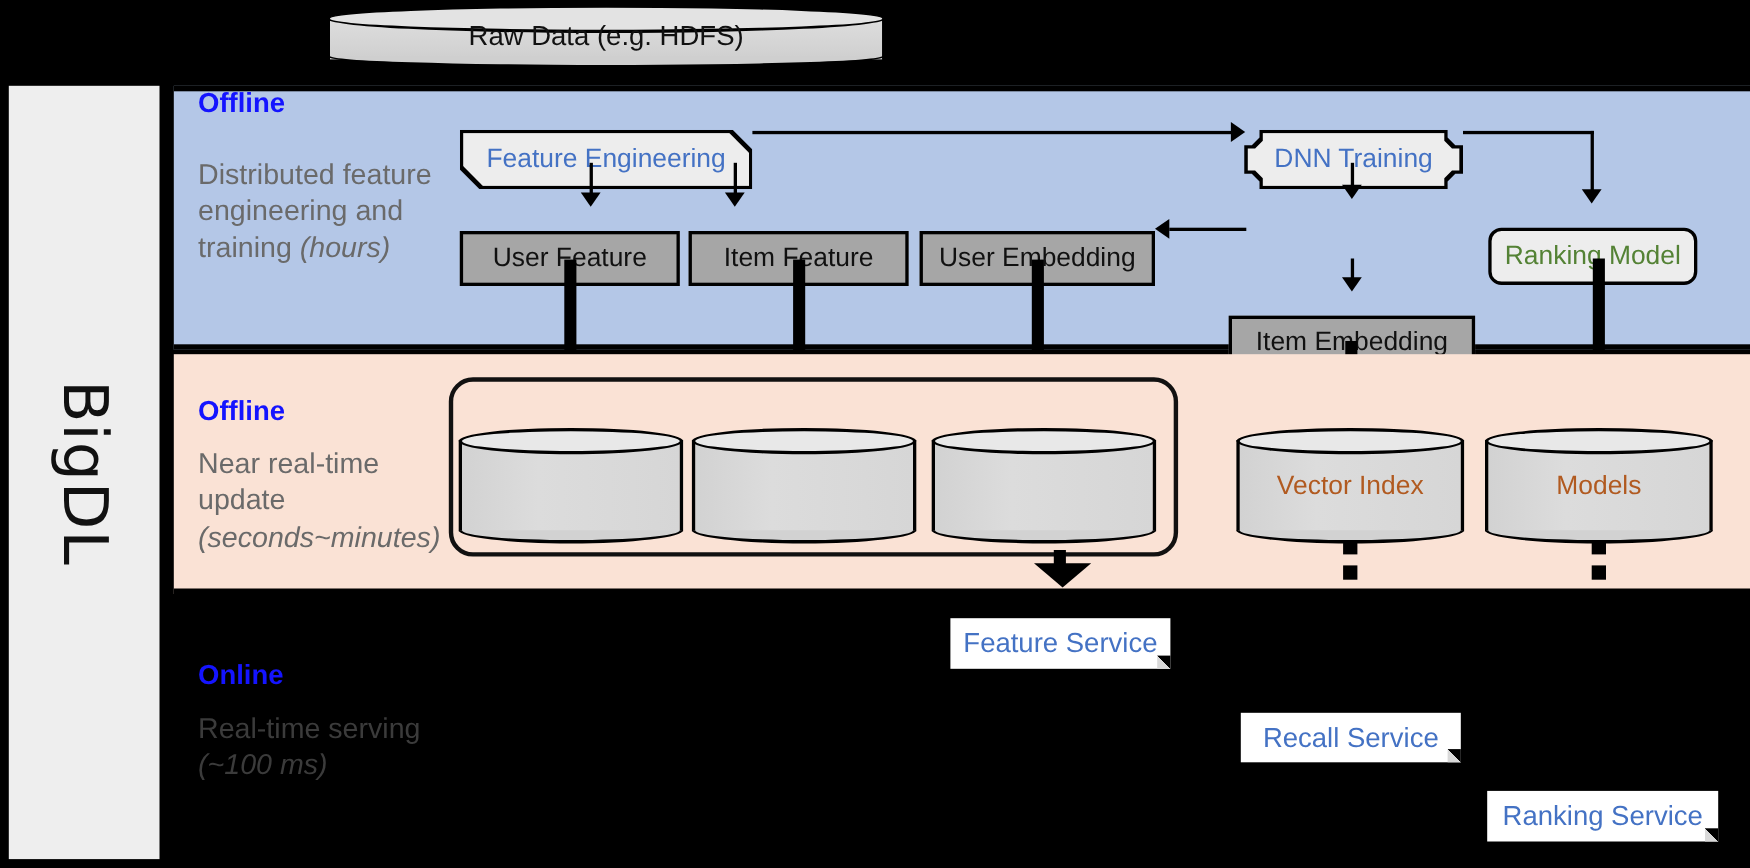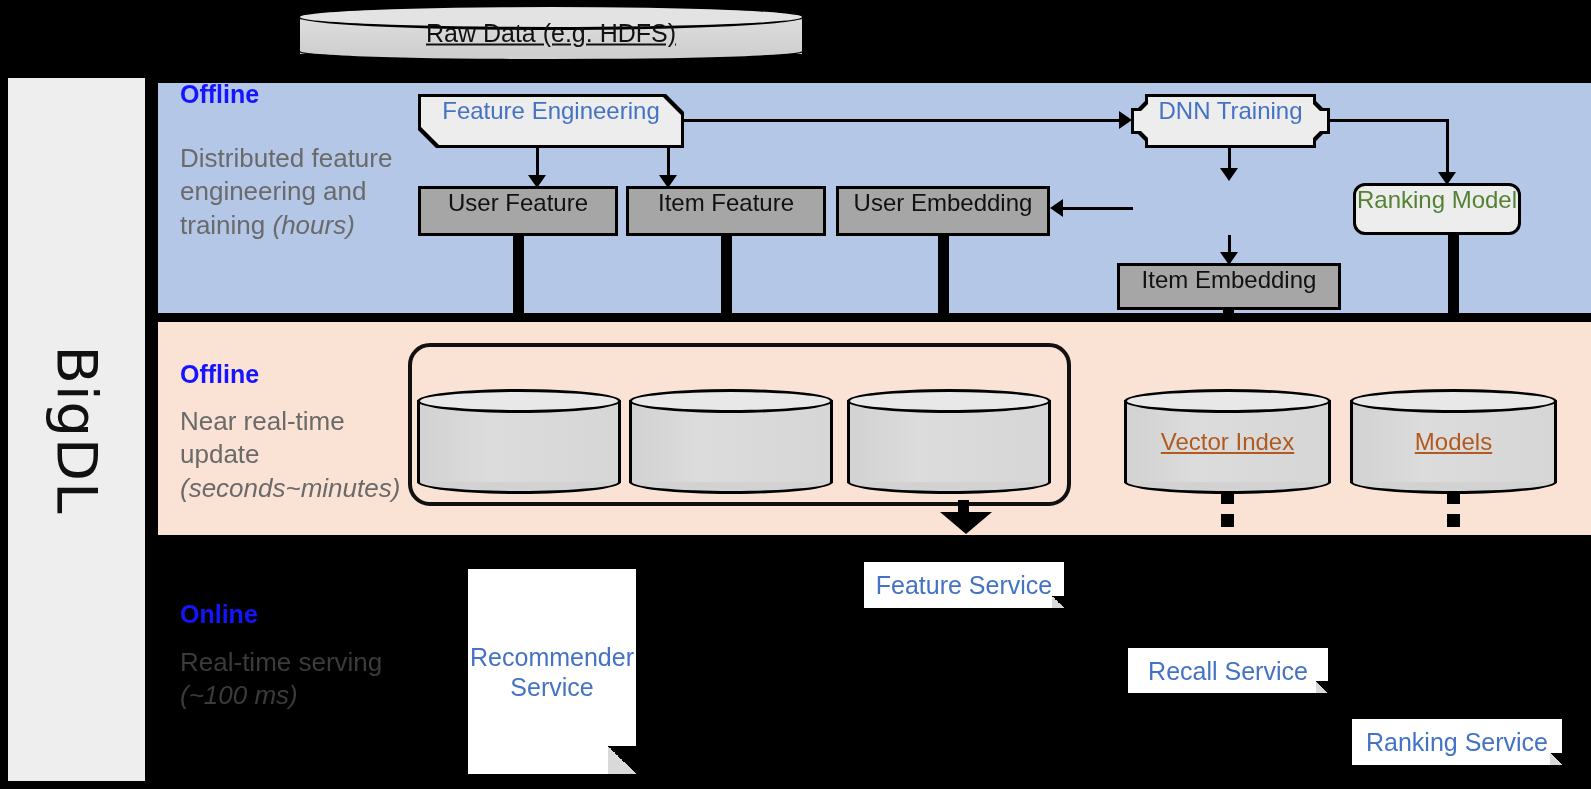--- a/index.html
+++ b/index.html
@@ -25,22 +25,22 @@
   #band-online{left:158px;top:545px;width:1433px;height:244px;background:#000;}
 
   .band-title{position:absolute;color:#1414ff;font-size:25px;font-weight:600;}
   .band-sub{position:absolute;color:#6a6a6a;font-size:26px;line-height:1.28;
       width:215px;}
   .band-sub em{font-style:italic;}
   .online-title{color:#1414ff;}
   .online-sub{color:#3b3b3b;}
 
   
-  .box{position:absolute;display:flex;align-items:flex-start;justify-content:center;
-       box-sizing:border-box;text-align:center;}
+  .box{position:absolute;display:flex;align-items:center;justify-content:center;
+       box-sizing:border-box;text-align:center;margin-top:24px;}
 
   .gray-box{background:#a6a6a6;border:3px solid #000;color:#111;font-size:24px;}
 
   .light-box{background:#ededed;border:3px solid #000;font-size:24px;}
   .light-box.rounded{border-radius:12px;}
   .green-text{color:#548235;}
 
   
   .clip-corner{
       background:#ededed;color:#4472c4;font-size:24px;
@@ -78,21 +78,21 @@
   .cyl{position:absolute;}
   .cyl .body{position:absolute;left:0;right:0;top:11px;bottom:11px;
       background:linear-gradient(90deg,#d2d2d2 0%,#dcdcdc 35%,#d6d6d6 100%);
       border-left:3px solid #000;border-right:3px solid #000;}
   .cyl .top{position:absolute;left:0;right:0;top:0;height:24px;
       background:#e8e8e8;border:3px solid #000;border-radius:50%;box-sizing:border-box;}
   .cyl .bottom{position:absolute;left:0;right:0;bottom:0;height:24px;
       background:#d2d2d2;border:3px solid #000;border-radius:50%;box-sizing:border-box;
       clip-path:inset(50% 0 -6px 0);}
   .cyl .cyl-label{position:absolute;left:0;right:0;top:50%;transform:translateY(-50%);
-      text-align:center;font-size:24px;color:#b15a20;text-decoration:underline;}
+      text-align:center;font-size:24px;color:#b15a20;}
 
   
   #raw-data{left:297px;top:4px;width:508px;height:58px;}
   #raw-data .top{height:26px;background:#e3e3e3;}
   #raw-data .body{top:12px;bottom:8px;
       background:linear-gradient(180deg,#dedede,#cfcfcf);}
   #raw-data .bottom{height:22px;background:#cfcfcf;}
   #raw-data .cyl-label{color:#111;font-size:25px;}
 
   
@@ -180,21 +180,21 @@
     <span>Item Feature</span>
   </div>
   <div class="box gray-box" style="left:836px;top:186px;width:214px;height:50px;">
     <span>User Embedding</span>
   </div>
 
 
   <div class="ln thin-h abs" style="left:1063px;top:207px;width:70px;"></div>
   <div class="arrow-lf" style="left:1050px;top:199px;"></div>
 
-  <div class="box light-box rounded green-text" style="left:1353px;top:183px;width:168px;height:52px;">
+  <div class="box light-box rounded green-text" style="left:1353px;top:183px;width:190px;height:52px;">
     <span>Ranking Model</span>
   </div>
 
   <div class="ln thin-v abs" style="left:1228px;top:235px;height:24px;"></div>
   <div class="arrow-dn" style="left:1220px;top:252px;"></div>
   <div class="box gray-box" style="left:1117px;top:263px;width:224px;height:47px;">
     <span>Item Embedding</span>
   </div>
 
   <div class="ln thick-v abs" style="left:513px;top:236px;height:154px;"></div>
@@ -257,24 +257,20 @@
   <div class="sq" style="left:1221px;top:491px;"></div>
   <div class="sq" style="left:1221px;top:514px;"></div>
 
   <div class="sq" style="left:1447px;top:491px;"></div>
   <div class="sq" style="left:1447px;top:514px;"></div>
 
   <div class="abs" id="band-online"></div>
   <div class="band-title online-title" style="left:180px;top:600px;">Online</div>
   <div class="band-sub online-sub" style="left:180px;top:646px;"><span>Real-time serving </span><em>(~100 ms)</em></div>
 
-  <div class="note" style="left:468px;top:569px;width:168px;height:205px;">
-    <span>Recommender Service</span>
-    <span class="fold" style="width:28px;height:28px;"></span>
-  </div>
 
   <div class="note note-sm" style="left:864px;top:562px;width:200px;height:46px;">
     <span>Feature Service</span>
     <span class="fold"></span>
   </div>
 
   <div class="note note-sm" style="left:1128px;top:648px;width:200px;height:45px;">
     <span>Recall Service</span>
     <span class="fold"></span>
   </div>

